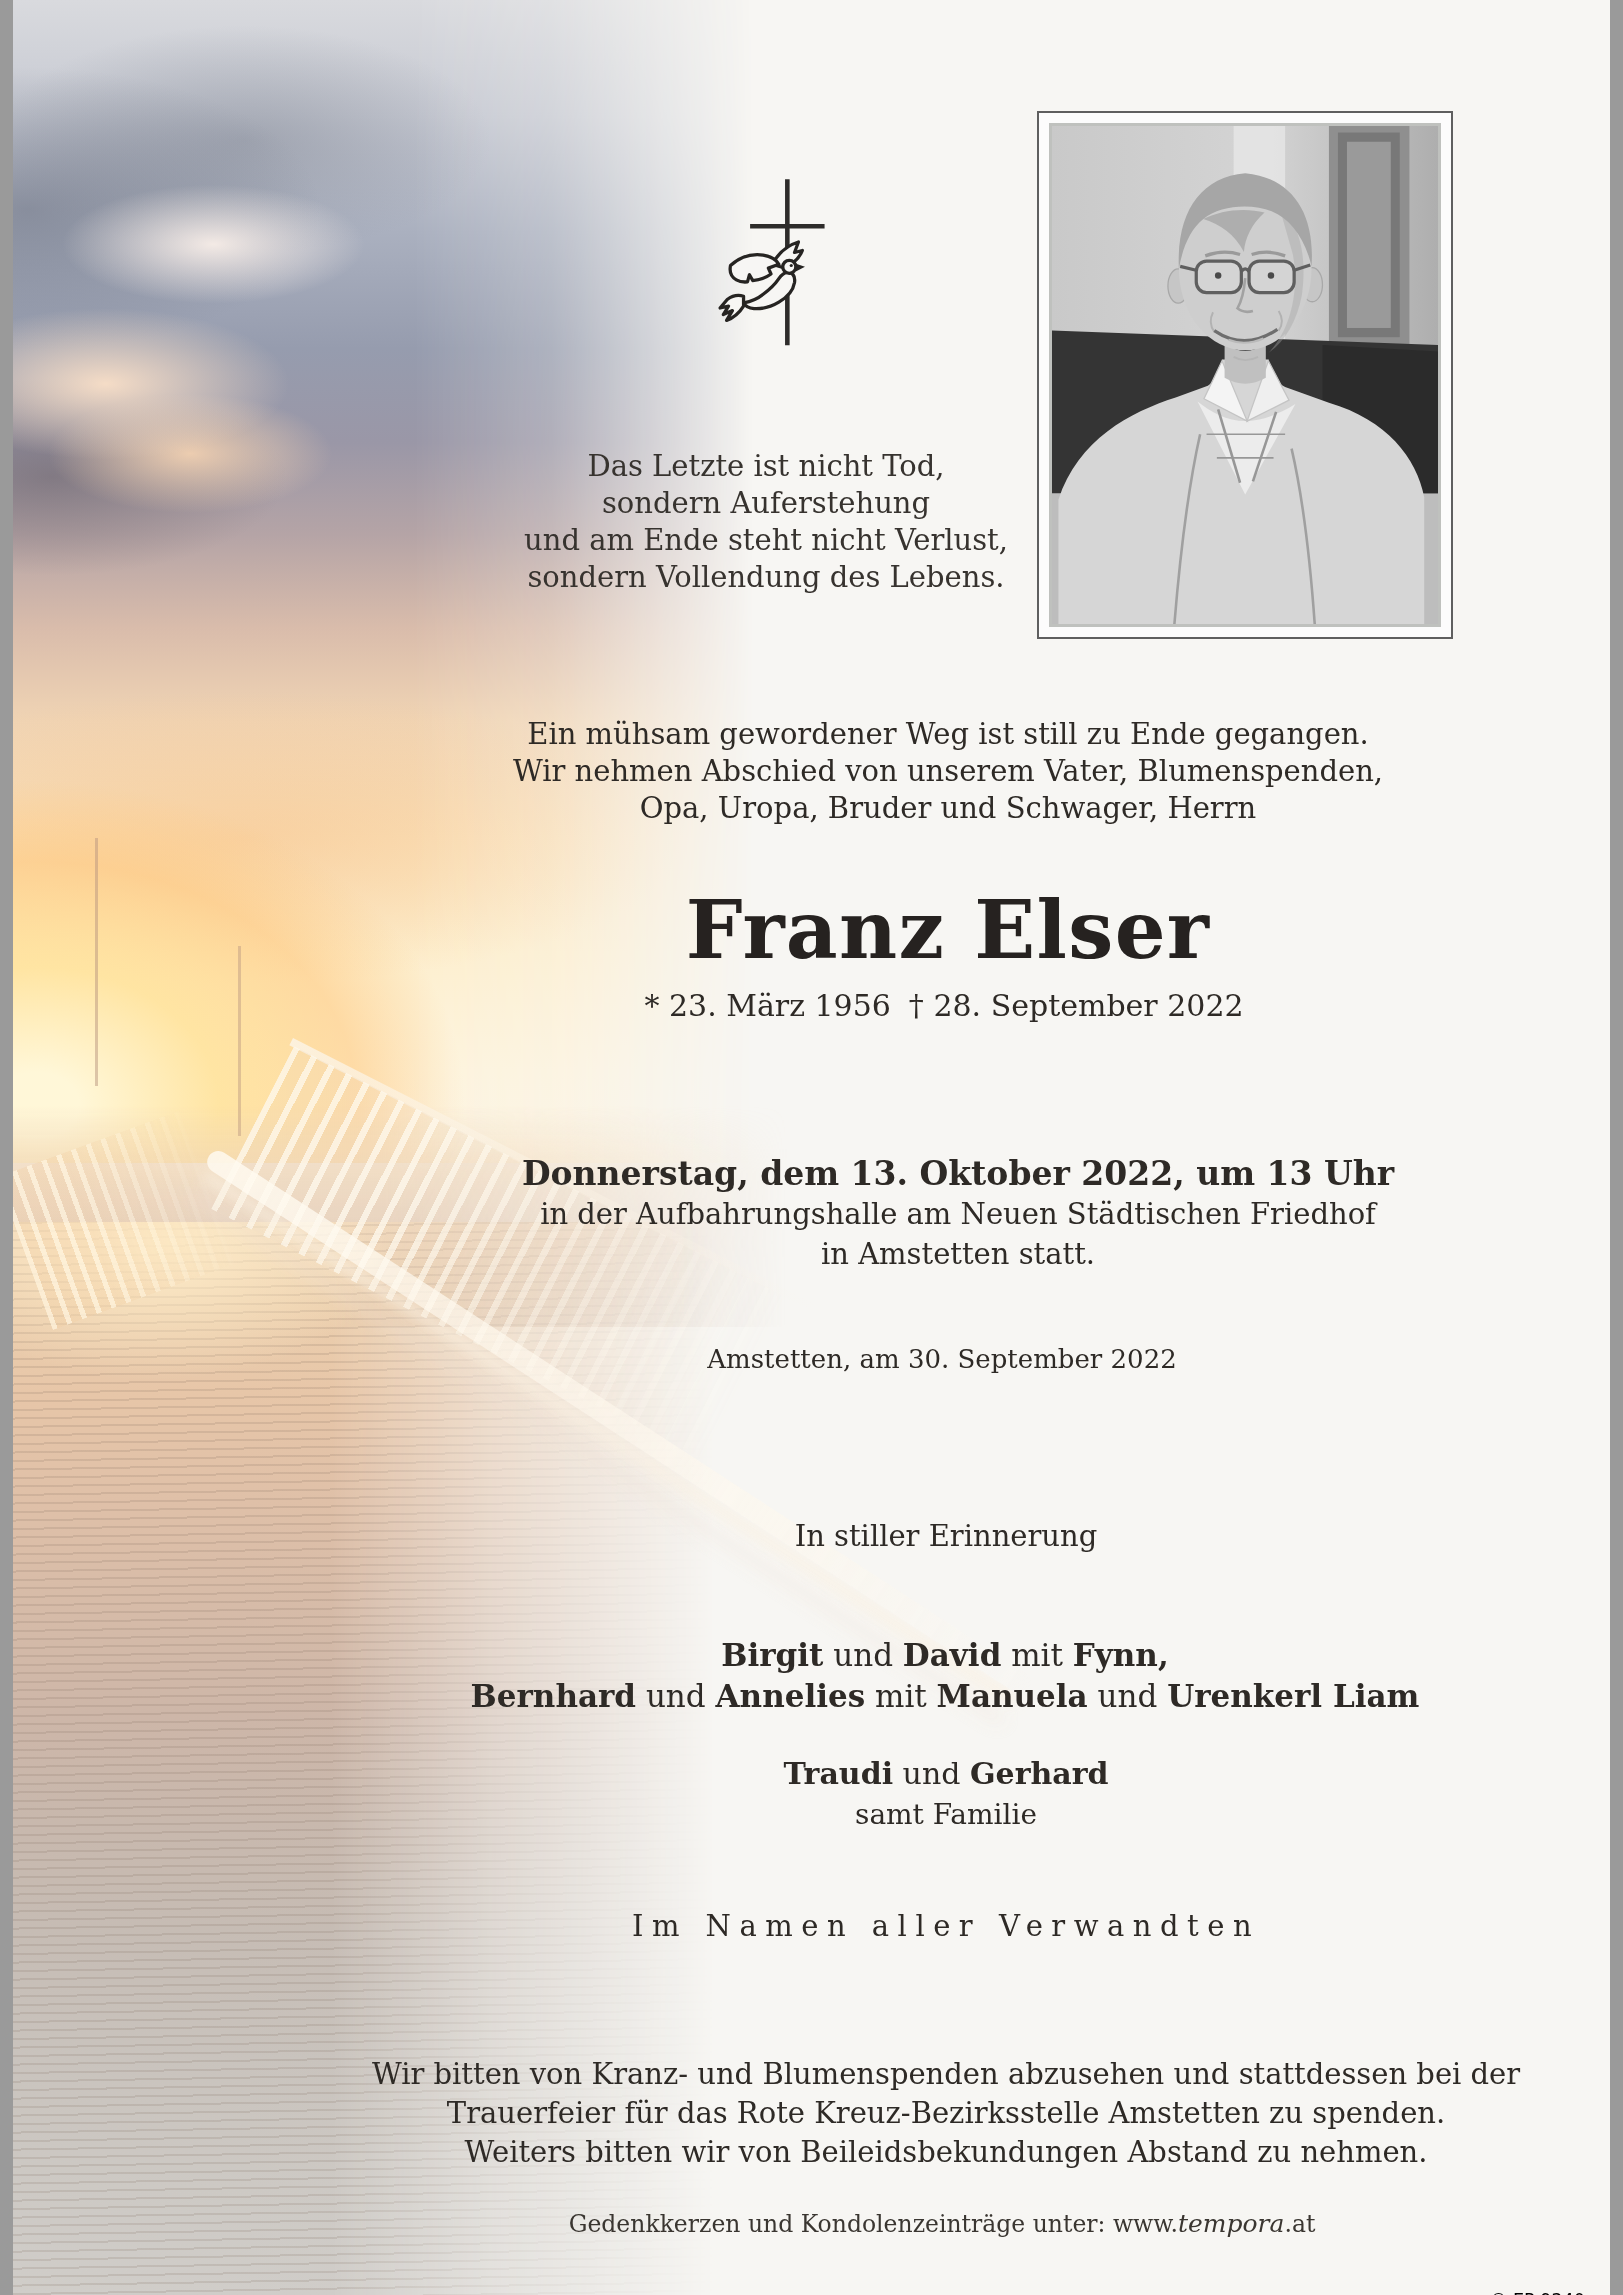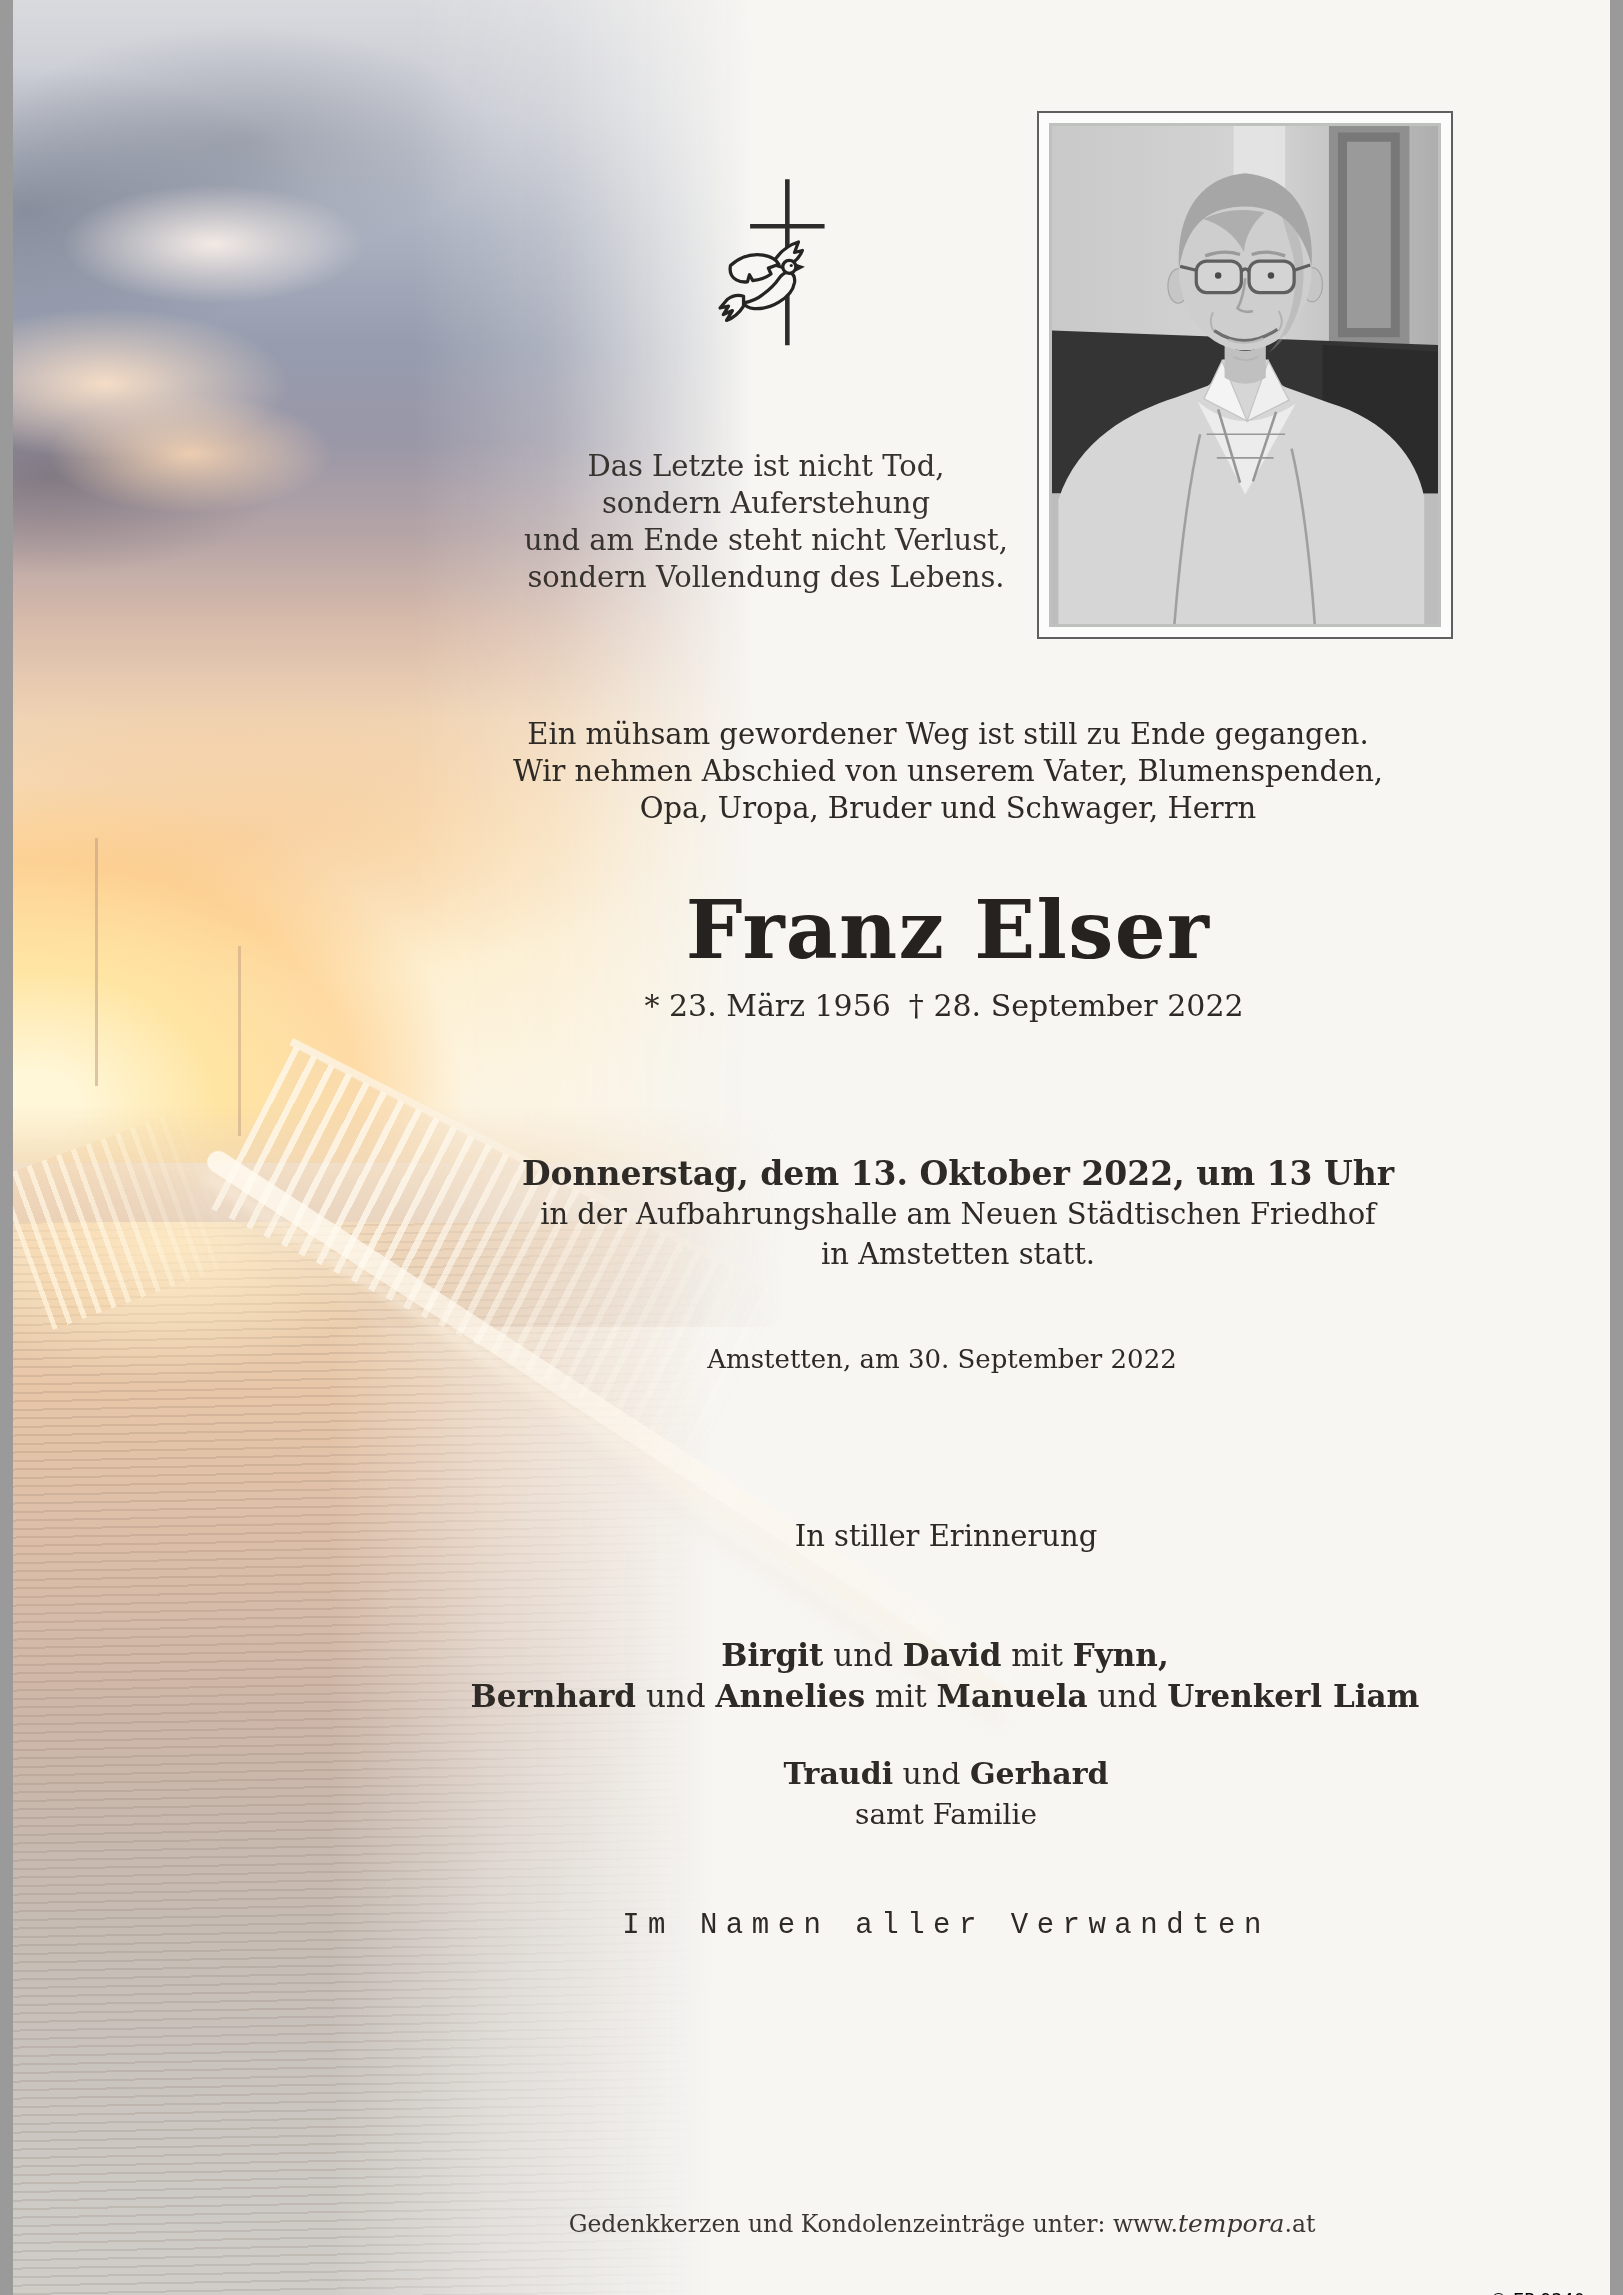--- a/index.html
+++ b/index.html
@@ -88,21 +88,21 @@
   .dates       { left:931px; top:988px; font-size:30px; }
   .dates .death-part { margin-left:18px; }
   .funeral     { left:945px; top:1154px; font-size:29px; line-height:40px; }
   .funeral .bold-line { font-size:33px; font-weight:700; }
   .dateline    { left:929px; top:1344px; font-size:26px; }
   .remembrance { left:933px; top:1519px; font-size:29px; }
   .family      { left:932px; top:1635px; font-size:31px; line-height:41px; }
   .family2     { left:933px; top:1753px; font-size:30px; line-height:41px; }
   .family2 .samt { font-size:28px; }
   .b { font-weight:700; }
-  .closing     { left:933px; top:1909px; font-size:29px; letter-spacing:8.5px;font-family:Liberation Mono, monospace; }
+  .closing     { left:933px; top:1909px; font-size:29px; letter-spacing:8.5px; }
   .notes       { left:933px; top:2055px; font-size:29px; line-height:39px; }
   .memorial    { left:929px; top:2209px; font-size:23.5px; color:#3a3631;text-align:center; }
   .memorial .brand { font-style:italic; font-size:25px; }
   .copyright   { position:absolute; right:25px; top:2248px; font-size:17.6px; color:#000000;
                  font-family:"DejaVu Sans","Liberation Sans",sans-serif;margin-top:42px; }
 </style>
 </head>
 <body>
 
 <div class="page">
@@ -226,20 +226,25 @@
     <div><span class="b">Birgit</span><span> und </span><span class="b">David</span><span> mit </span><span class="b">Fynn,</span></div>
     <div><span class="b">Bernhard</span><span> und </span><span class="b">Annelies</span><span> mit </span><span class="b">Manuela</span><span> und </span><span class="b">Urenkerl Liam</span></div>
   </div>
   <div class="tb family2">
     <div><span class="b">Traudi</span><span> und </span><span class="b">Gerhard</span></div>
     <div class="samt">samt Familie</div>
   </div>
 
   <div class="tb closing">Im Namen aller Verwandten</div>
 
+  <div class="tb notes">
+    <div>Wir bitten von Kranz- und Blumenspenden abzusehen und stattdessen bei der</div>
+    <div>Trauerfeier für das Rote Kreuz-Bezirksstelle Amstetten zu spenden.</div>
+    <div>Weiters bitten wir von Beileidsbekundungen Abstand zu nehmen.</div>
+  </div>
 
   <div class="tb memorial">
     <span>Gedenkkerzen und Kondolenzeinträge unter: www.</span><span class="brand">tempora</span><span>.at</span>
   </div>
 
   <div class="copyright">© EP 9240</div>
 
 </div>
 
 

